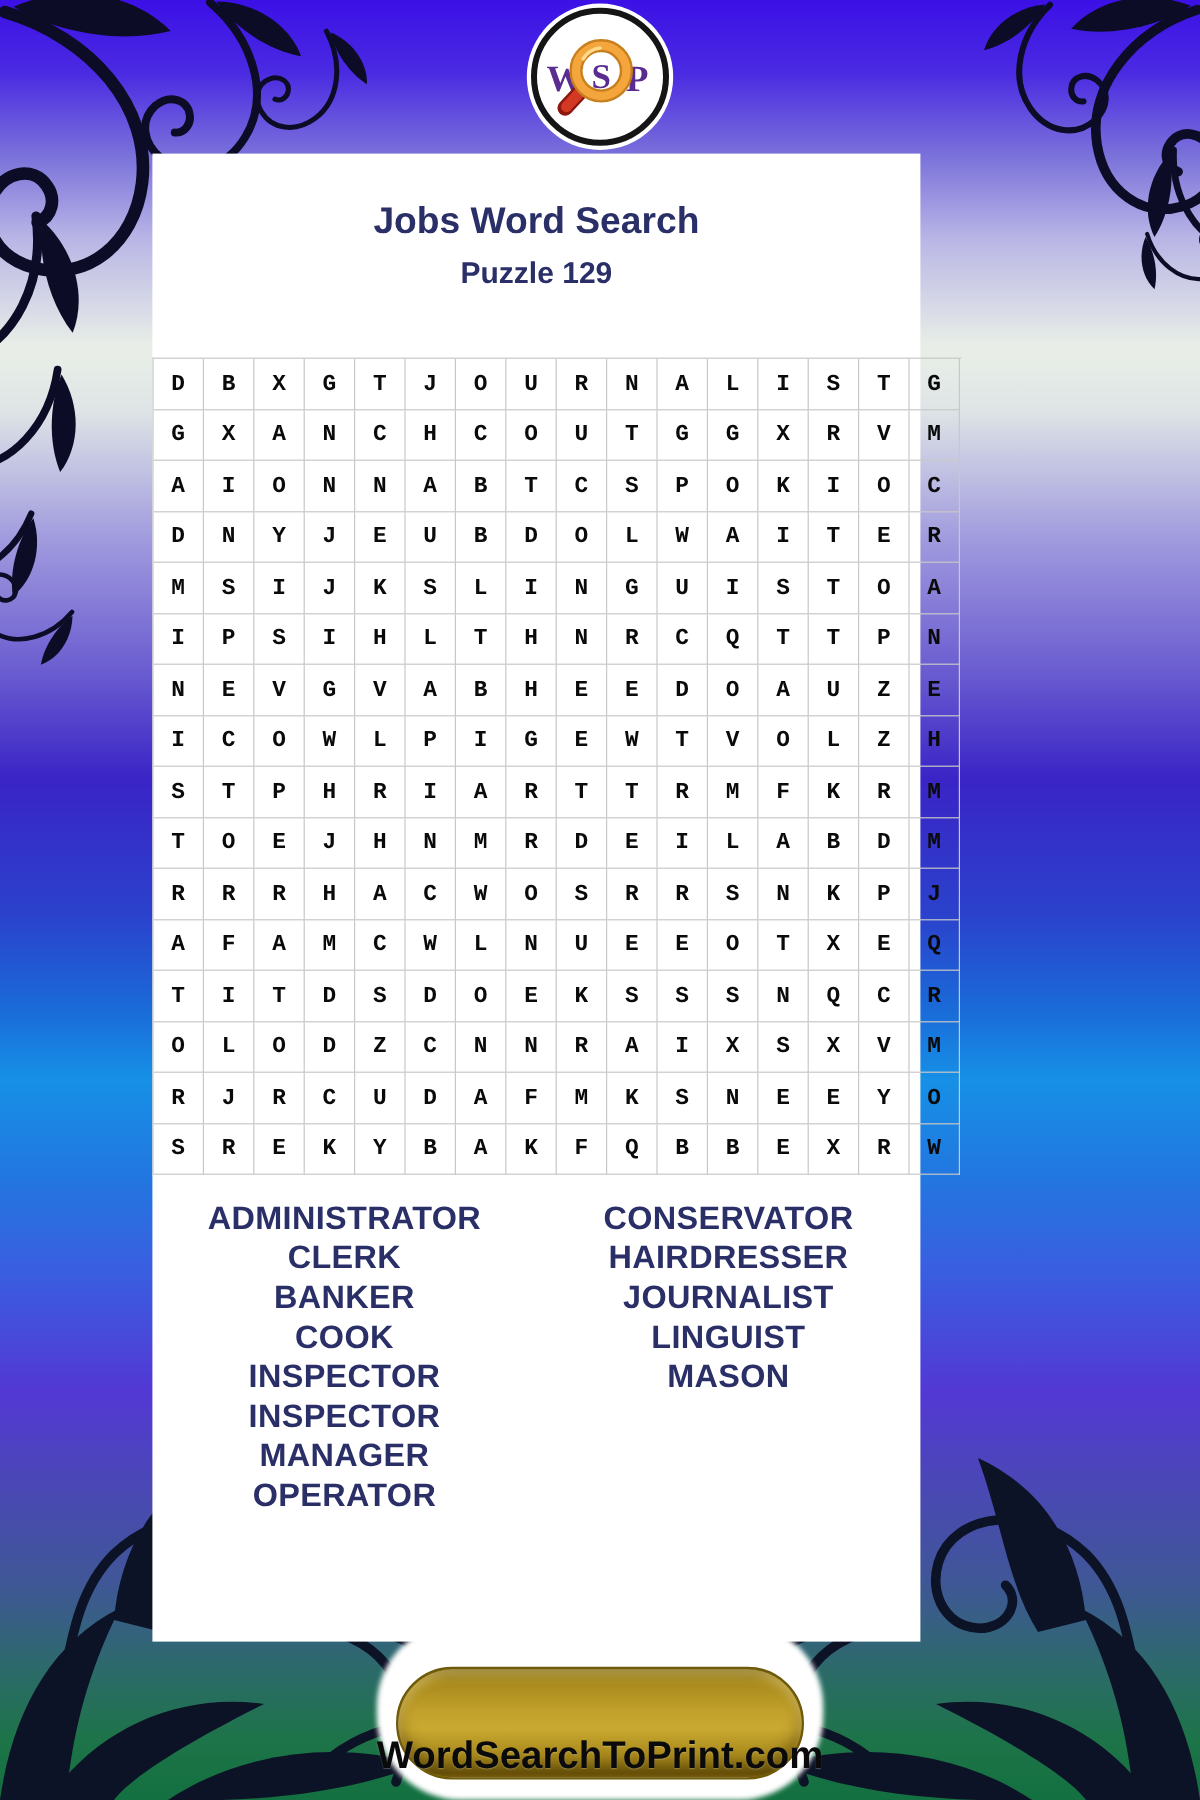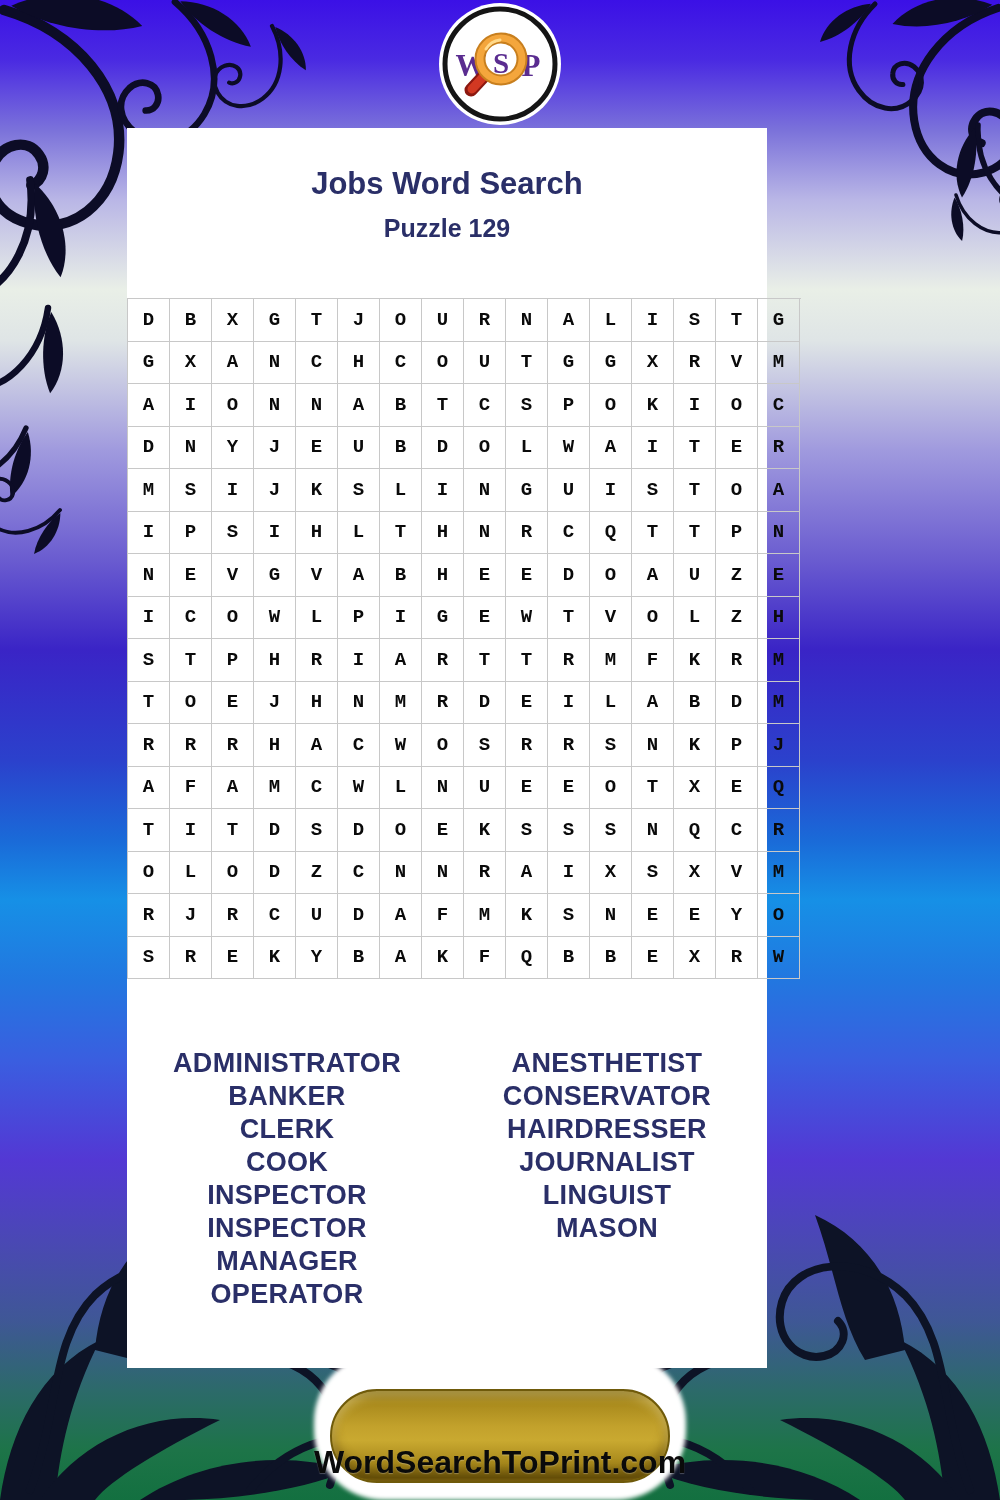--- a/index.html
+++ b/index.html
@@ -35,21 +35,21 @@
   .grid{
     display:grid;grid-template-columns:repeat(16,42px);grid-auto-rows:42.5px;
     width:673px;margin:55px auto 0 auto;
     border-top:1px solid #c8c8c8;border-left:1px solid #c8c8c8;
   }
   .cell{
     border-right:1px solid #c8c8c8;border-bottom:1px solid #c8c8c8;
     display:flex;align-items:center;justify-content:center;
     font-family:"Liberation Mono",monospace;font-weight:700;font-size:19px;color:#0a0a0a;
   }
-  .word-lists{display:flex;margin-top:68px;}
+  .word-lists{display:flex;margin-top:20px;}
   .word-col{width:50%;}
   .word{
     font-size:27px;font-weight:bold;color:#2a2f68;line-height:33px;
     letter-spacing:0.3px;
   }
   .footer-glow{
     position:absolute;left:314px;top:1352px;width:372px;height:148px;
     background:#ffffff;border-radius:70px;z-index:2;filter:blur(2px);
   }
   .footer-button{
@@ -388,30 +388,29 @@
       <div class="cell">B</div>
       <div class="cell">E</div>
       <div class="cell">X</div>
       <div class="cell">R</div>
       <div class="cell">W</div>
     </div>
 
   <div class="word-lists">
     <div class="word-col">
         <div class="word">ADMINISTRATOR</div>
+        <div class="word">CLERK</div>
         <div class="word">BANKER</div>
-        <div class="word">CLERK</div>
         <div class="word">COOK</div>
         <div class="word">INSPECTOR</div>
         <div class="word">INSPECTOR</div>
         <div class="word">MANAGER</div>
         <div class="word">OPERATOR</div>
       </div>
     <div class="word-col">
-        <div class="word">ANESTHETIST</div>
         <div class="word">CONSERVATOR</div>
         <div class="word">HAIRDRESSER</div>
         <div class="word">JOURNALIST</div>
         <div class="word">LINGUIST</div>
         <div class="word">MASON</div>
       </div>
   </div>
 </div>
 
 <div class="footer-glow"></div>

